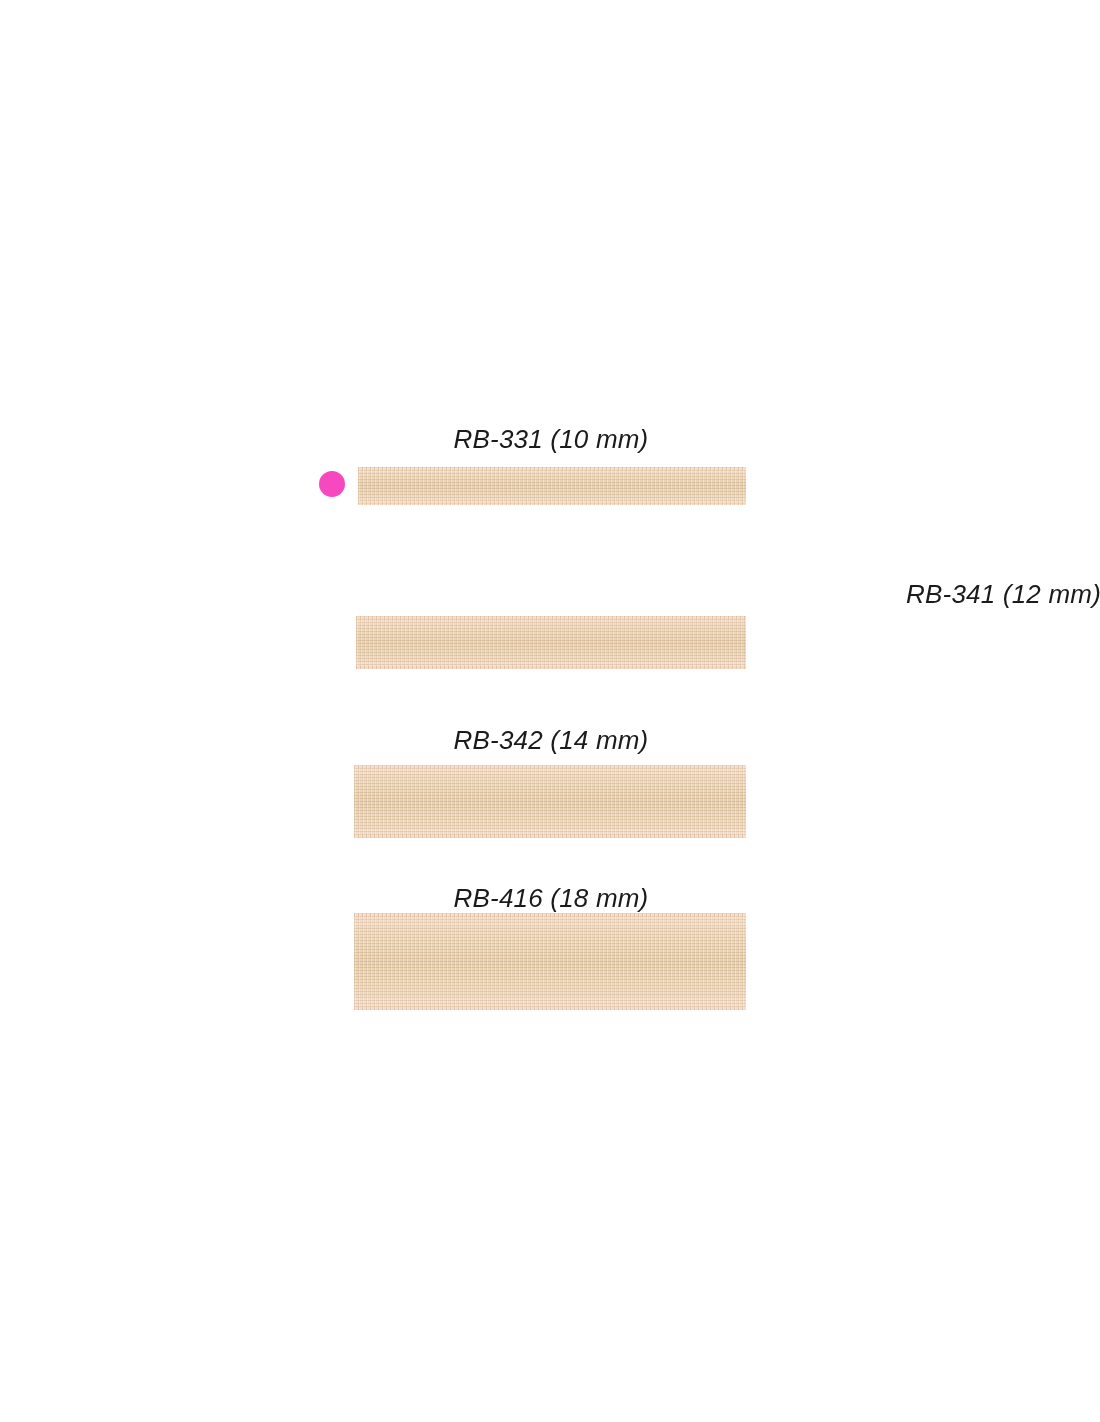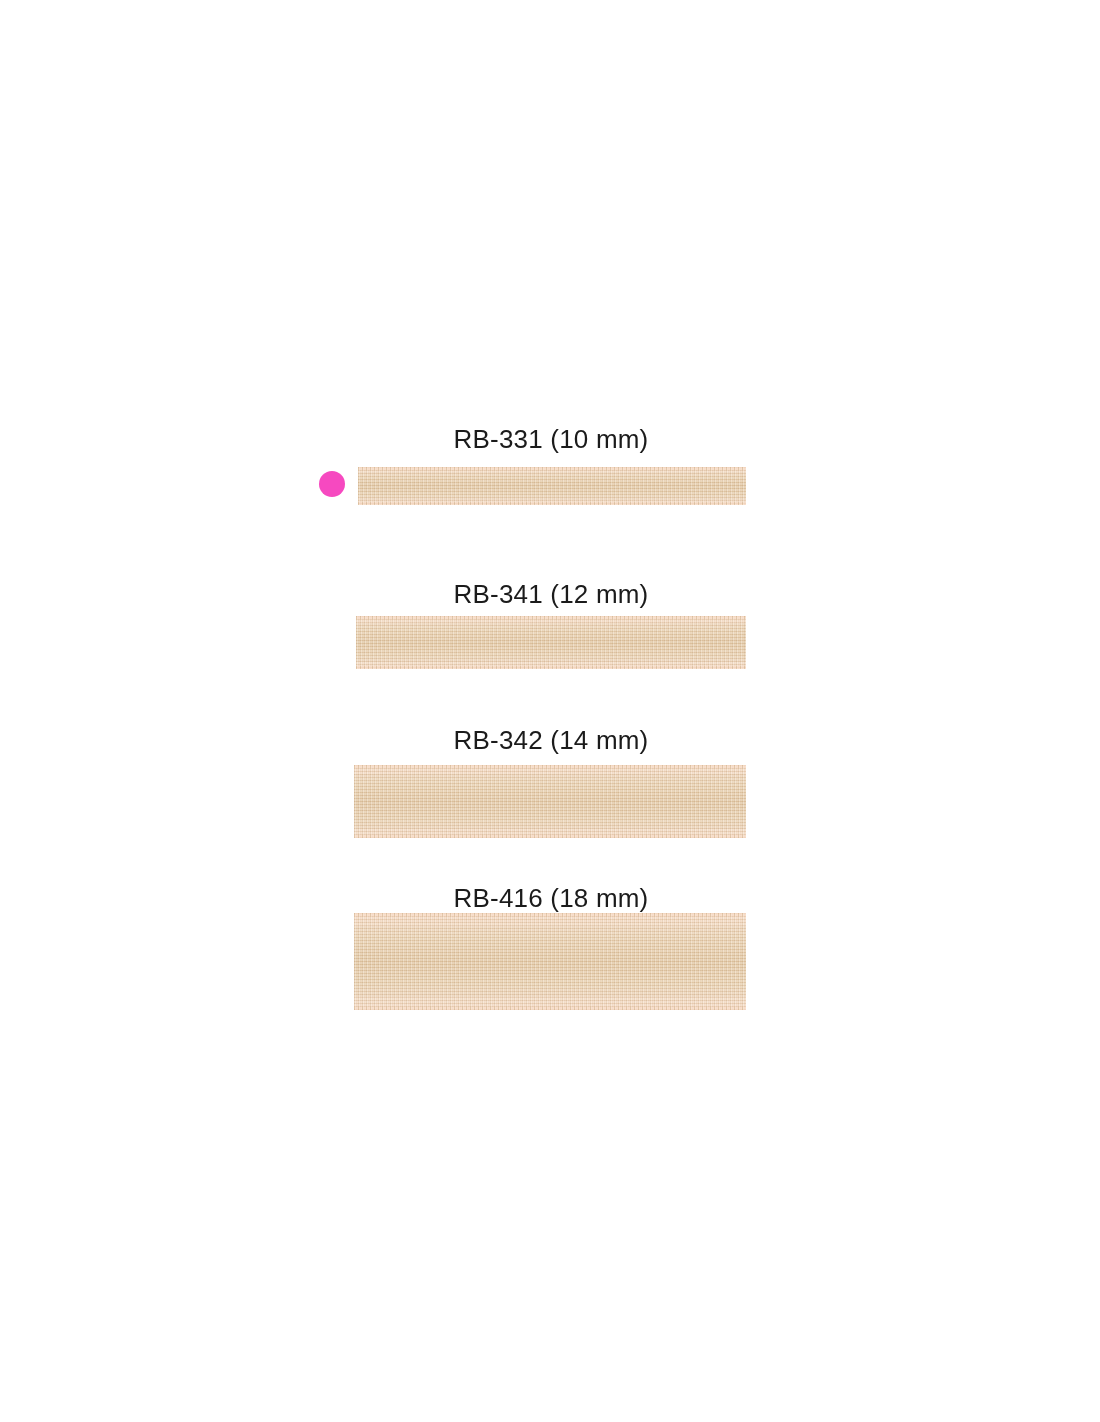--- a/index.html
+++ b/index.html
@@ -15,20 +15,21 @@
     position: relative;
     overflow: hidden;
   }
 
   #product-swatch-list {
     position: absolute;
     left: 0;
     top: 0;
     width: 872px;
     height: 1422px;
+    font-style: italic;
   }
 
   .swatch-row {
     position: absolute;
     left: 0;
     width: 1100px;
   }
 
   .swatch-label {
     position: absolute;
@@ -105,21 +106,21 @@
       <div class="ribbon" style="left: 358px; top: 467px; width: 388px; height: 38px; background: rgb(242, 217, 194);">
         <div class="ribbon-body" style="background: linear-gradient(rgb(248, 220, 200) 0%, rgb(242, 217, 194) 9%, rgb(247, 227, 207) 22%, rgb(242, 217, 194) 50%, rgb(247, 227, 207) 76%, rgb(242, 217, 194) 92%, rgb(248, 220, 200) 100%);"></div>
         <div class="ribbon-core" style="top: 5px; bottom: 5px; background: linear-gradient(rgba(210, 180, 142, 0.22) 0%, rgba(227, 203, 168, 0.7) 18%, rgba(222, 196, 158, 0.8) 50%, rgba(227, 203, 168, 0.7) 82%, rgba(210, 180, 142, 0.22) 100%);"></div>
         <div class="ribbon-weft" style="background: repeating-linear-gradient(to right, rgba(198, 164, 124, 0.3) 0px, rgba(198, 164, 124, 0.3) 1px, rgba(255, 248, 240, 0.3) 1px, rgba(255, 248, 240, 0.3) 2px, rgba(214, 184, 148, 0.16) 2px, rgba(214, 184, 148, 0.16) 3px, rgba(255, 255, 255, 0) 3px, rgba(255, 255, 255, 0) 4px);"></div>
         <div class="ribbon-warp" style="background: repeating-linear-gradient(rgba(186, 150, 110, 0.16) 0px, rgba(186, 150, 110, 0.16) 1px, rgba(255, 250, 244, 0.22) 1px, rgba(255, 250, 244, 0.22) 3px);"></div>
         <div class="ribbon-edge top" style="background: repeating-linear-gradient(to right, rgb(216, 187, 152) 0px, rgb(216, 187, 152) 1px, rgb(248, 220, 200) 1px, rgb(248, 220, 200) 4px); opacity: 0.55;"></div>
         <div class="ribbon-edge bottom" style="background: repeating-linear-gradient(to right, rgb(216, 187, 152) 0px, rgb(216, 187, 152) 1px, rgb(248, 220, 200) 1px, rgb(248, 220, 200) 4px); opacity: 0.55;"></div>
       </div>
     </div>
     <div class="swatch-row" style="top: 0px;">
-      <div class="swatch-label" style="top: 579px;"><span class="swatch-label-inner">RB-341 (12 mm)</span></div>
+      <div class="swatch-label" style="top: 579px; text-align: right;"><span class="swatch-label-inner">RB-341 (12 mm)</span></div>
       <div class="ribbon" style="left: 356px; top: 616px; width: 390px; height: 53px; background: rgb(242, 217, 194);">
         <div class="ribbon-body" style="background: linear-gradient(rgb(248, 220, 200) 0%, rgb(242, 217, 194) 9%, rgb(247, 227, 207) 22%, rgb(242, 217, 194) 50%, rgb(247, 227, 207) 76%, rgb(242, 217, 194) 92%, rgb(248, 220, 200) 100%);"></div>
         <div class="ribbon-core" style="top: 7px; bottom: 7px; background: linear-gradient(rgba(210, 180, 142, 0.22) 0%, rgba(227, 203, 168, 0.7) 18%, rgba(222, 196, 158, 0.8) 50%, rgba(227, 203, 168, 0.7) 82%, rgba(210, 180, 142, 0.22) 100%);"></div>
         <div class="ribbon-weft" style="background: repeating-linear-gradient(to right, rgba(198, 164, 124, 0.3) 0px, rgba(198, 164, 124, 0.3) 1px, rgba(255, 248, 240, 0.3) 1px, rgba(255, 248, 240, 0.3) 2px, rgba(214, 184, 148, 0.16) 2px, rgba(214, 184, 148, 0.16) 3px, rgba(255, 255, 255, 0) 3px, rgba(255, 255, 255, 0) 4px);"></div>
         <div class="ribbon-warp" style="background: repeating-linear-gradient(rgba(186, 150, 110, 0.16) 0px, rgba(186, 150, 110, 0.16) 1px, rgba(255, 250, 244, 0.22) 1px, rgba(255, 250, 244, 0.22) 3px);"></div>
         <div class="ribbon-edge top" style="background: repeating-linear-gradient(to right, rgb(216, 187, 152) 0px, rgb(216, 187, 152) 1px, rgb(248, 220, 200) 1px, rgb(248, 220, 200) 4px); opacity: 0.55;"></div>
         <div class="ribbon-edge bottom" style="background: repeating-linear-gradient(to right, rgb(216, 187, 152) 0px, rgb(216, 187, 152) 1px, rgb(248, 220, 200) 1px, rgb(248, 220, 200) 4px); opacity: 0.55;"></div>
       </div>
     </div>
     <div class="swatch-row" style="top: 0px;">

